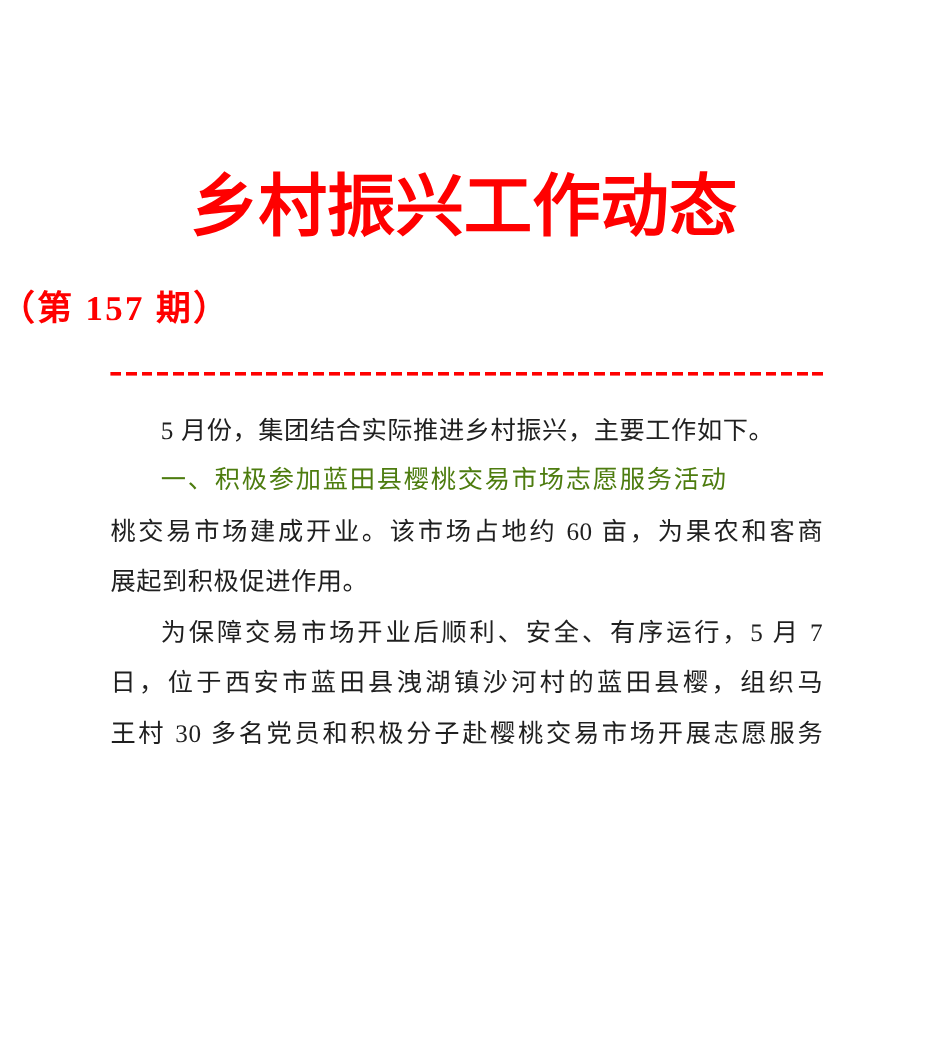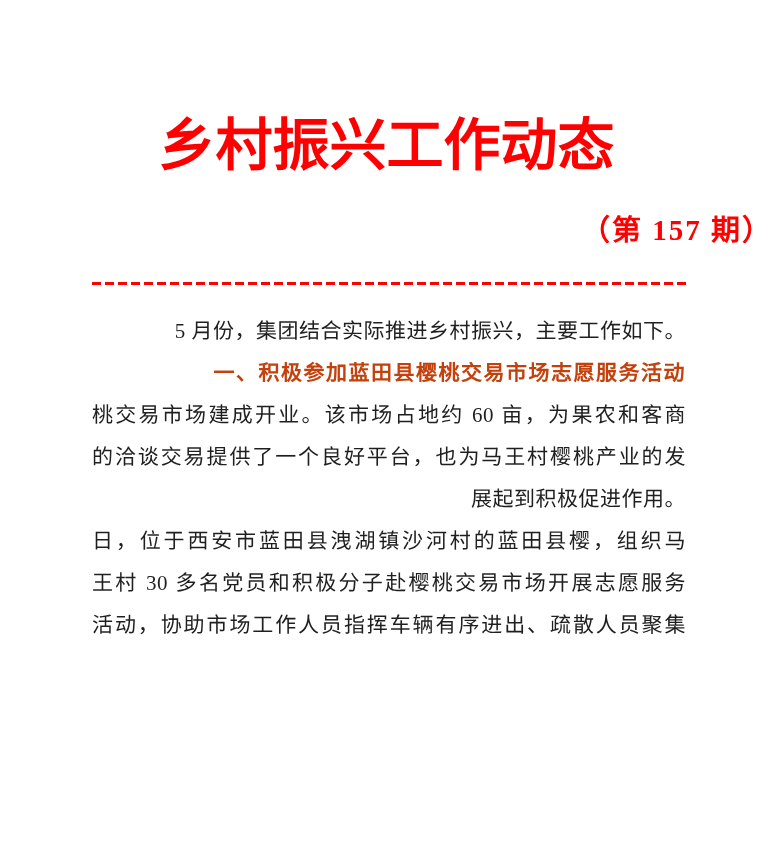--- a/index.html
+++ b/index.html
@@ -7,35 +7,36 @@
     --ink:#1f1f1f;
     --paper:#ffffff;
   }
   html,body{margin:0;padding:0;background:var(--paper);}
   .page{
     position:relative;
     width:773px;height:772px;
     background:var(--paper);
     overflow:hidden;
     font-family:"Liberation Serif","DejaVu Serif",serif;
+    margin-top:28px;
   }
   .doc-title{
     padding-top:116px;
     margin:0;
     text-align:center;
     color:var(--accent);
     font-size:57px;
     font-weight:bold;
     line-height:60px;
     letter-spacing:0;
     font-family:"Liberation Serif","DejaVu Serif",serif;
   }
   .issue{
     margin-top:38px;
-    text-align:right;
+    text-align:left;
     color:var(--accent);
     font-size:29px;
     font-weight:bold;
     line-height:32px;
     letter-spacing:2px;
   }
   .divider{
     margin:36px 87px 0 92px;
     height:3px;
     background:repeating-linear-gradient(to right,
@@ -47,56 +48,54 @@
     color:var(--ink);
   }
   .block{margin:0;padding:0;}
   .line{
     font-size:21px;
     height:42px;
     line-height:42px;
     letter-spacing:0.5px;
     overflow:hidden;
     white-space:nowrap;
-    text-align:right;
   }
   .line.fill{
     white-space:normal;
     text-align:justify;
     text-align-last:justify;
     text-justify:inter-character;
   }
   .line.first{
     text-indent:42px;
   }
   .heading .line{
     font-family:"Liberation Sans","DejaVu Sans",sans-serif;
-    font-weight:bold;
+    font-weight:normal;
     letter-spacing:1.5px;
-    color:#c2410c;
+    color:#4d7c0f;
   }
 </style>
 </head>
 <body>
 
 <div class="page">
   <div class="doc-title">乡村振兴工作动态</div>
   <div class="issue">（第 157 期）</div>
   <div class="divider"></div>
   <div class="doc-body">
       <div class="block paragraph">
         <div class="line first">5 月份，集团结合实际推进乡村振兴，主要工作如下。</div>
       </div>
       <div class="block heading">
         <div class="line first">一、积极参加蓝田县樱桃交易市场志愿服务活动</div>
       </div>
       <div class="block paragraph">
         <div class="line fill">桃交易市场建成开业。该市场占地约 60 亩，为果农和客商</div>
-        <div class="line fill">的洽谈交易提供了一个良好平台，也为马王村樱桃产业的发</div>
         <div class="line">展起到积极促进作用。</div>
       </div>
       <div class="block paragraph">
+        <div class="line first fill">为保障交易市场开业后顺利、安全、有序运行，5 月 7</div>
         <div class="line fill">日，位于西安市蓝田县洩湖镇沙河村的蓝田县樱，组织马</div>
         <div class="line fill">王村 30 多名党员和积极分子赴樱桃交易市场开展志愿服务</div>
-        <div class="line fill">活动，协助市场工作人员指挥车辆有序进出、疏散人员聚集</div>
       </div>
     </div>
 </div>
 
 </body></html>

